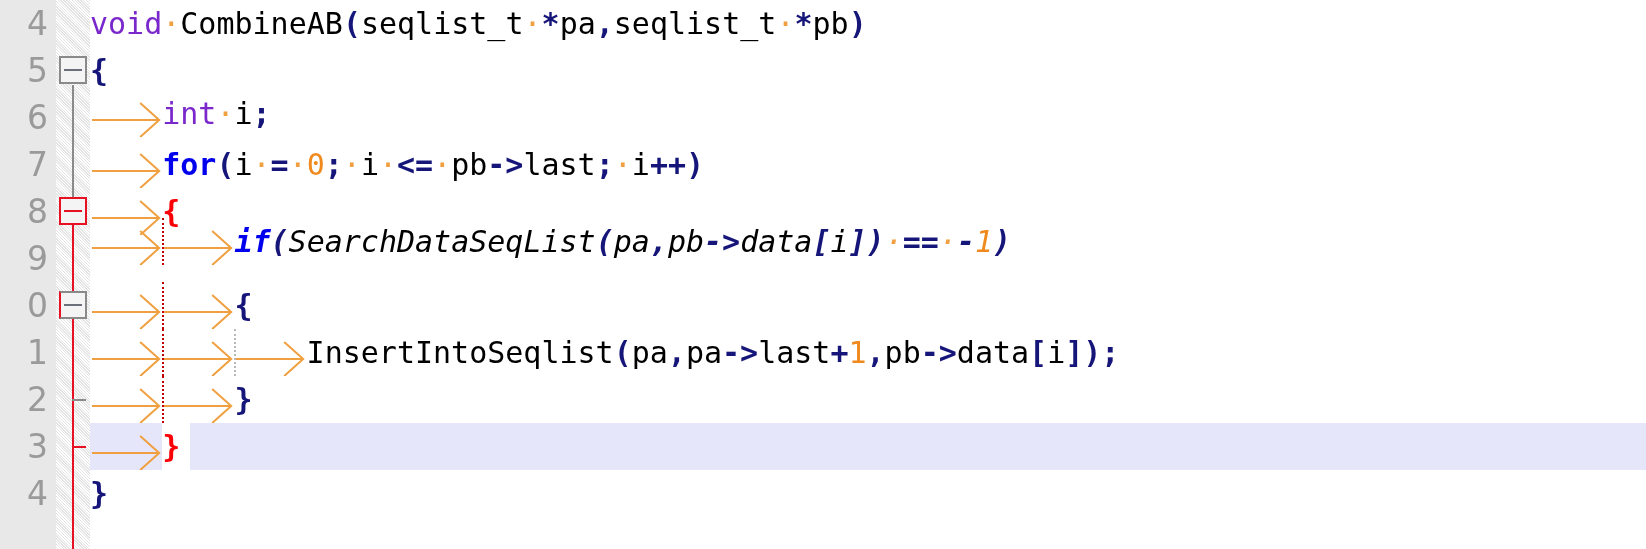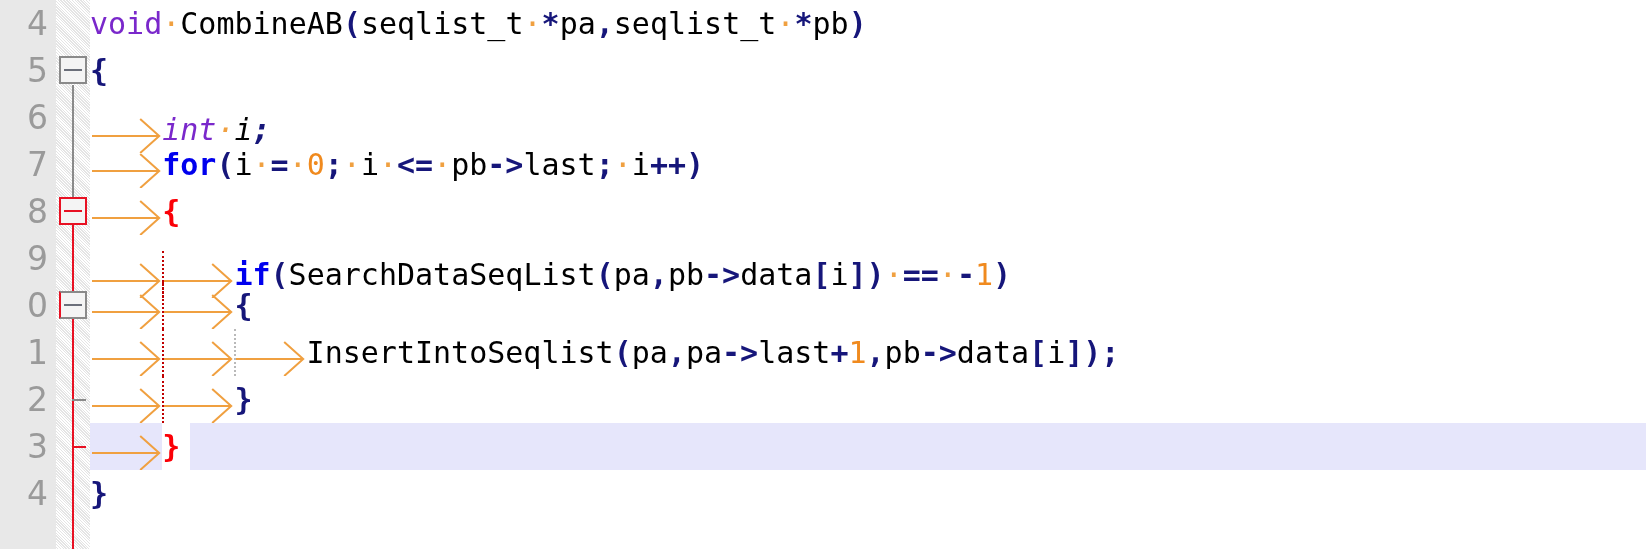--- a/index.html
+++ b/index.html
@@ -166,30 +166,30 @@
         <div class="minus"></div>
       </div>
       <div class="foldbox leftred" style="top: 291px;">
         <div class="minus"></div>
       </div>
     </div>
 
   <div id="code">
       <div class="line" style="top: 0px;"><span class="txt" style="margin-left: 0px;"><span class="kw">void</span><span class="sp">·</span><span class="id">CombineAB</span><span class="op">(</span><span class="id">seqlist_t</span><span class="sp">·</span><span class="op">*</span><span class="id">pa</span><span class="op">,</span><span class="id">seqlist_t</span><span class="sp">·</span><span class="op">*</span><span class="id">pb</span><span class="op">)</span></span></div>
       <div class="line" style="top: 47px;"><span class="txt" style="margin-left: 0px;"><span class="brace-navy">{</span></span></div>
-      <div class="line" style="top: 106px; font-style: italic;"><div class="tabarrow" style="left: 0px; width: 72.2px;"><svg width="72.2" height="47">
+      <div class="line" style="top: 90px;"><div class="tabarrow" style="left: 0px; width: 72.2px;"><svg width="72.2" height="47">
             <path d="M2 30 H68.2 M50.2 13 L69.2 30 L50.2 47" stroke="#f0a040" stroke-width="2" fill="none"></path>
           </svg></div><span class="txt" style="margin-left: 72.2px;"><span class="kw">int</span><span class="sp">·</span><span class="id">i</span><span class="op">;</span></span></div>
       <div class="line" style="top: 141px;"><div class="tabarrow" style="left: 0px; width: 72.2px;"><svg width="72.2" height="47">
             <path d="M2 30 H68.2 M50.2 13 L69.2 30 L50.2 47" stroke="#f0a040" stroke-width="2" fill="none"></path>
           </svg></div><span class="txt" style="margin-left: 72.2px;"><span class="kw2">for</span><span class="op">(</span><span class="id">i</span><span class="sp">·</span><span class="op">=</span><span class="sp">·</span><span class="num">0</span><span class="op">;</span><span class="sp">·</span><span class="id">i</span><span class="sp">·</span><span class="op">&lt;=</span><span class="sp">·</span><span class="id">pb</span><span class="op">-&gt;</span><span class="id">last</span><span class="op">;</span><span class="sp">·</span><span class="id">i</span><span class="op">++</span><span class="op">)</span></span></div>
       <div class="line" style="top: 188px;"><div class="tabarrow" style="left: 0px; width: 72.2px;"><svg width="72.2" height="47">
             <path d="M2 30 H68.2 M50.2 13 L69.2 30 L50.2 47" stroke="#f0a040" stroke-width="2" fill="none"></path>
           </svg></div><span class="txt" style="margin-left: 72.2px;"><span class="brace-red">{</span></span></div>
-      <div class="line" style="top: 251px;"><div class="guide red" style="left: 72.2px;"></div><div class="tabarrow" style="left: 0px; width: 72.2px;"><svg width="72.2" height="47">
+      <div class="line" style="top: 218px; font-style: italic;"><div class="guide red" style="left: 72.2px;"></div><div class="tabarrow" style="left: 0px; width: 72.2px;"><svg width="72.2" height="47">
             <path d="M2 30 H68.2 M50.2 13 L69.2 30 L50.2 47" stroke="#f0a040" stroke-width="2" fill="none"></path>
           </svg></div><div class="tabarrow" style="left: 72.2px; width: 72.2px;"><svg width="72.2" height="47">
             <path d="M2 30 H68.2 M50.2 13 L69.2 30 L50.2 47" stroke="#f0a040" stroke-width="2" fill="none"></path>
           </svg></div><span class="txt" style="margin-left: 144.4px;"><span class="kw2">if</span><span class="op">(</span><span class="id">SearchDataSeqList</span><span class="op">(</span><span class="id">pa</span><span class="op">,</span><span class="id">pb</span><span class="op">-&gt;</span><span class="id">data</span><span class="op">[</span><span class="id">i</span><span class="op">]</span><span class="op">)</span><span class="sp">·</span><span class="op">==</span><span class="sp">·</span><span class="op">-</span><span class="num">1</span><span class="op">)</span></span></div>
       <div class="line" style="top: 282px;"><div class="guide red" style="left: 72.2px;"></div><div class="tabarrow" style="left: 0px; width: 72.2px;"><svg width="72.2" height="47">
             <path d="M2 30 H68.2 M50.2 13 L69.2 30 L50.2 47" stroke="#f0a040" stroke-width="2" fill="none"></path>
           </svg></div><div class="tabarrow" style="left: 72.2px; width: 72.2px;"><svg width="72.2" height="47">
             <path d="M2 30 H68.2 M50.2 13 L69.2 30 L50.2 47" stroke="#f0a040" stroke-width="2" fill="none"></path>
           </svg></div><span class="txt" style="margin-left: 144.4px;"><span class="brace-navy">{</span></span></div>
       <div class="line" style="top: 329px;"><div class="guide red" style="left: 72.2px;"></div><div class="guide gray" style="left: 144.4px;"></div><div class="tabarrow" style="left: 0px; width: 72.2px;"><svg width="72.2" height="47">

